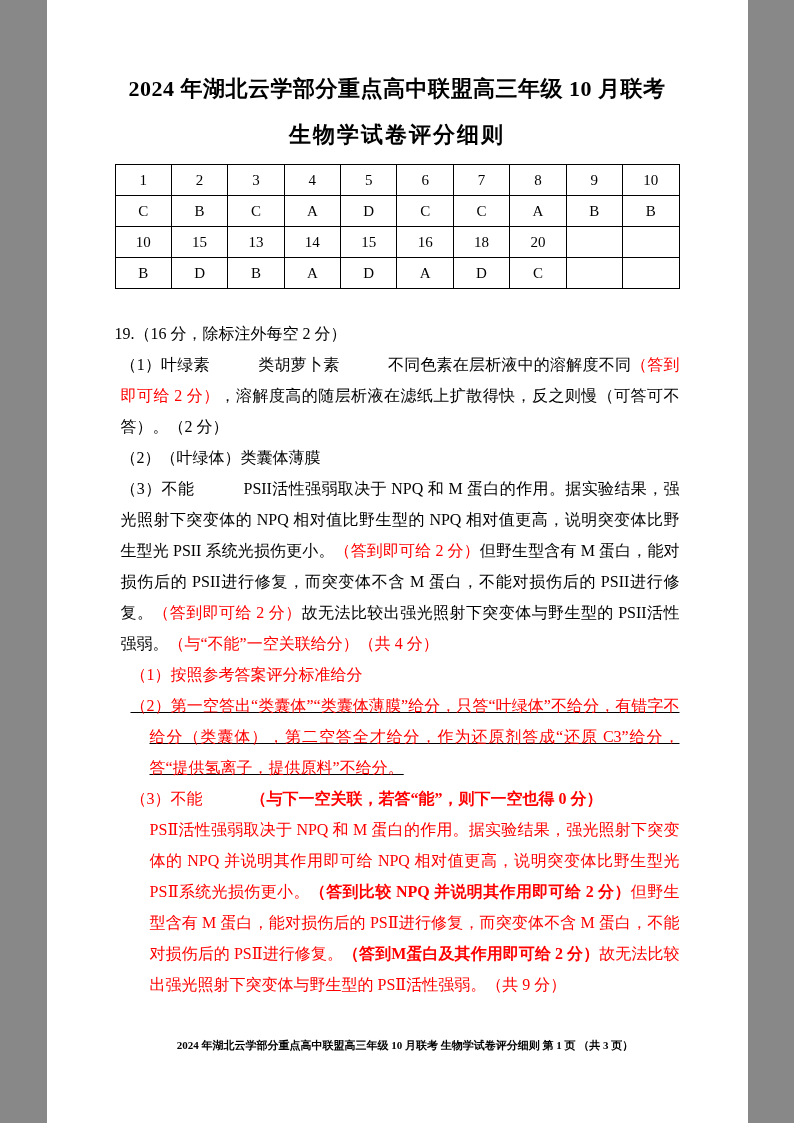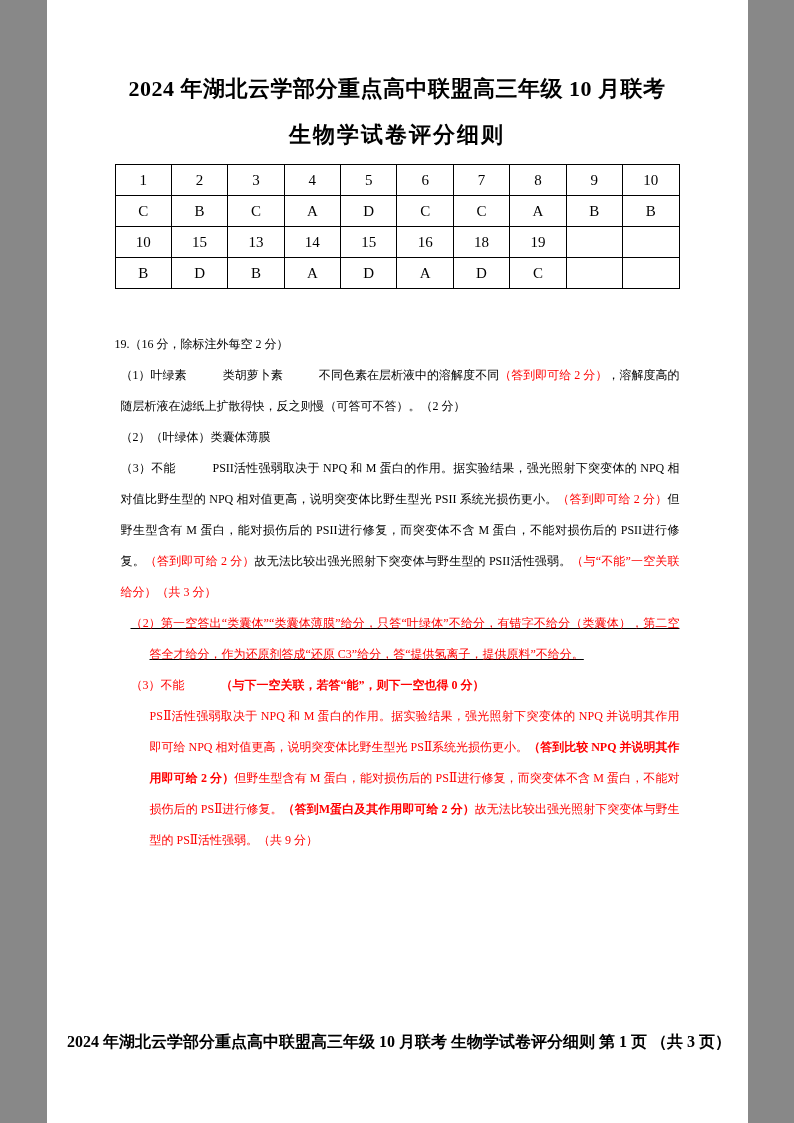--- a/index.html
+++ b/index.html
@@ -35,39 +35,39 @@
     border-collapse: collapse;
     table-layout: fixed;
   }
   table.answers td {
     border: 1px solid #000;
     height: 31px;
     text-align: center;
     vertical-align: middle;
     font-size: 15px;
   }
-  .body { margin-top: 40px; font-size: 12px; }
+  .body { margin-top: 29px; font-size: 16px; }
   .body p.para {
     line-height: 31px;
     text-align: justify;
     margin: 0;
   }
   .para.num    { padding-left: 6px; }
   .para.num2   { padding-left: 16px; }
   .para.hang   { padding-left: 35px; text-indent: -19px; text-decoration: underline; }
   .para.indent { padding-left: 35px; }
   .red  { color: #ff0000; }
   .bold { font-weight: bold; }
   .footer {
     position: absolute;
-    left: 2px;
+    left: 8px;
     bottom: 70px;
     width: 100%;
     text-align: center;
-    font-size: 16px;
+    font-size: 11px;
     font-weight: bold;
   }
 </style>
 </head>
 <body>
 
 <div class="page">
   <div class="content">
 
     <h1 class="title">2024 年湖北云学部分重点高中联盟高三年级 10 月联考</h1>
@@ -101,21 +101,21 @@
             <td>B</td>
           </tr>
           <tr>
             <td>10</td>
             <td>15</td>
             <td>13</td>
             <td>14</td>
             <td>15</td>
             <td>16</td>
             <td>18</td>
-            <td>19</td>
+            <td>20</td>
             <td></td>
             <td></td>
           </tr>
           <tr>
             <td>B</td>
             <td>D</td>
             <td>B</td>
             <td>A</td>
             <td>D</td>
             <td>A</td>
@@ -124,21 +124,22 @@
             <td></td>
             <td></td>
           </tr>
         </tbody>
     </table>
 
     <div class="body">
         <p class="para flush"><span>19.（16 分，除标注外每空 2 分）</span></p>
         <p class="para num"><span>（1）叶绿素　　　类胡萝卜素　　　不同色素在层析液中的溶解度不同</span><span class="red">（答到即可给 2 分）</span><span>，溶解度高的随层析液在滤纸上扩散得快，反之则慢（可答可不答）。（2 分）</span></p>
         <p class="para num"><span>（2）（叶绿体）类囊体薄膜</span></p>
-        <p class="para num"><span>（3）不能　　　PSII活性强弱取决于 NPQ 和 M 蛋白的作用。据实验结果，强光照射下突变体的 NPQ 相对值比野生型的 NPQ 相对值更高，说明突变体比野生型光 PSII 系统光损伤更小。</span><span class="red">（答到即可给 2 分）</span><span>但野生型含有 M 蛋白，能对损伤后的 PSII进行修复，而突变体不含 M 蛋白，不能对损伤后的 PSII进行修复。</span><span class="red">（答到即可给 2 分）</span><span>故无法比较出强光照射下突变体与野生型的 PSII活性强弱。</span><span class="red">（与“不能”一空关联给分）（共 3 分）</span></p>
+        <p class="para num"><span>（3）不能　　　PSII活性强弱取决于 NPQ 和 M 蛋白的作用。据实验结果，强光照射下突变体的 NPQ 相对值比野生型的 NPQ 相对值更高，说明突变体比野生型光 PSII 系统光损伤更小。</span><span class="red">（答到即可给 2 分）</span><span>但野生型含有 M 蛋白，能对损伤后的 PSII进行修复，而突变体不含 M 蛋白，不能对损伤后的 PSII进行修复。</span><span class="red">（答到即可给 2 分）</span><span>故无法比较出强光照射下突变体与野生型的 PSII活性强弱。</span><span class="red">（与“不能”一空关联给分）（共 4 分）</span></p>
+        <p class="para num2"><span class="red">（1）按照参考答案评分标准给分</span></p>
         <p class="para hang"><span class="red">（2）第一空答出“类囊体”“类囊体薄膜”给分，只答“叶绿体”不给分，有错字不给分（类囊体），第二空答全才给分，作为还原剂答成“还原 C3”给分，答“提供氢离子，提供原料”不给分。</span></p>
         <p class="para num2"><span class="red">（3）不能　　　</span><span class="red bold">（与下一空关联，若答“能”，则下一空也得 0 分）</span></p>
         <p class="para indent"><span class="red">PSⅡ活性强弱取决于 NPQ 和 M 蛋白的作用。据实验结果，强光照射下突变体的 NPQ 并说明其作用即可给 NPQ 相对值更高，说明突变体比野生型光 PSⅡ系统光损伤更小。</span><span class="red bold">（答到比较 NPQ 并说明其作用即可给 2 分）</span><span class="red">但野生型含有 M 蛋白，能对损伤后的 PSⅡ进行修复，而突变体不含 M 蛋白，不能对损伤后的 PSⅡ进行修复。</span><span class="red bold">（答到M蛋白及其作用即可给 2 分）</span><span class="red">故无法比较出强光照射下突变体与野生型的 PSⅡ活性强弱。（共 9 分）</span></p>
       </div>
 
   </div>
 
   <div class="footer">2024 年湖北云学部分重点高中联盟高三年级 10 月联考  生物学试卷评分细则  第 1 页 （共 3 页）</div>
 </div>
 

